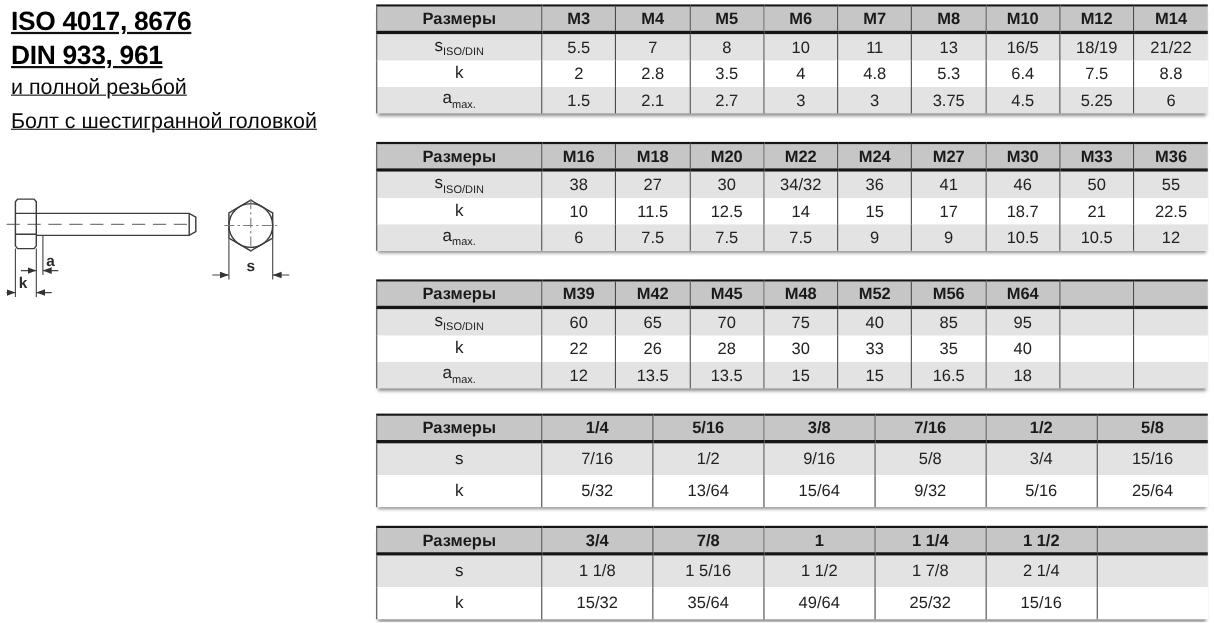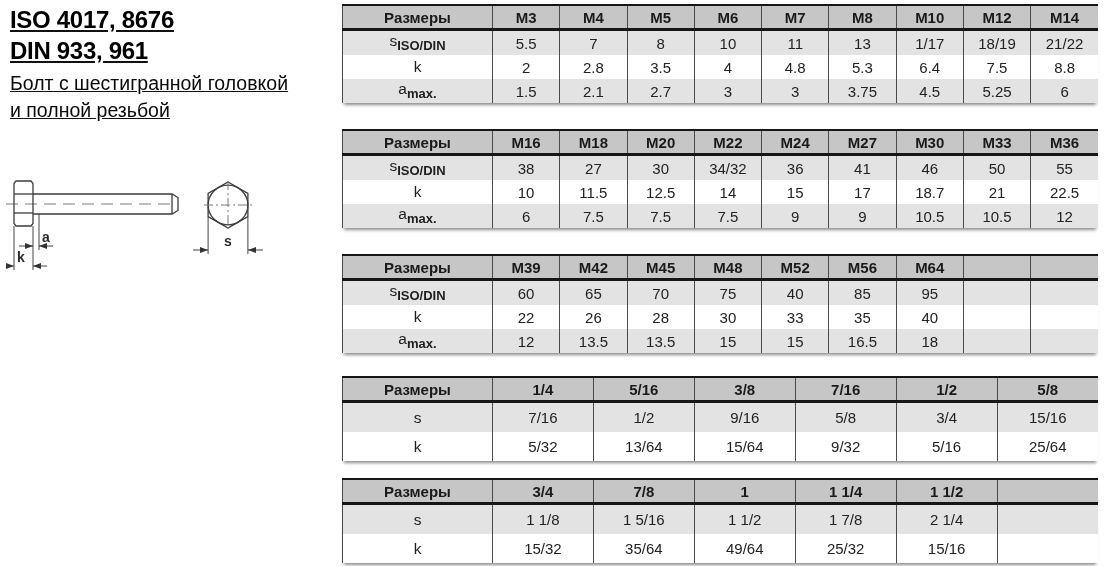--- a/index.html
+++ b/index.html
@@ -30,34 +30,34 @@
   }
   .dim-table thead th{
     background:var(--header-bg);
     border-top:2px solid var(--frame);
     border-bottom:3px solid var(--frame);
     font-weight:700;font-size:15px;height:22px;color:#1a1a1a;
   }
   .dim-table tbody td{font-size:15px;color:#222;height:24px;background:#fff;}
   .dim-table tbody tr.alt td{background:var(--row-alt);}
   .dim-table td.row-label{font-size:15.5px;color:#1d1d1d;}
-  .dim-table td.row-label sub{font-size:13px;letter-spacing:0;font-weight:bold;}
+  .dim-table td.row-label sub{font-size:10px;letter-spacing:0;}
   .dim-table.imperial tbody td{height:29px;}
   svg text{font-family:"Liberation Sans",sans-serif;font-weight:700;font-size:14px;fill:#2b2b2b;}
 </style>
 </head>
 <body>
 
 <div class="page">
 
   <div class="title-block">
     <div class="title-main">ISO 4017, 8676</div>
     <div class="title-main">DIN 933, 961</div>
+    <div class="title-sub">и полной резьбой</div>
     <div class="title-sub first">Болт с шестигранной головкой</div>
-    <div class="title-sub">и полной резьбой</div>
   </div>
 
   <svg class="drawing" width="266" height="122" viewBox="0 0 266 122">
     <defs>
       <marker id="arr" orient="auto" markerUnits="userSpaceOnUse" markerWidth="9" markerHeight="7" refX="8" refY="3">
         <path d="M0,0 L8,3 L0,6 Z" fill="#333"></path>
       </marker>
     </defs>
 
     <g stroke="#3c3c3c" stroke-width="1.3" fill="none">
@@ -131,21 +131,21 @@
           </thead>
           <tbody>
             <tr class="alt">
               <td class="row-label">s<sub>ISO/DIN</sub></td>
               <td>5.5</td>
               <td>7</td>
               <td>8</td>
               <td>10</td>
               <td>11</td>
               <td>13</td>
-              <td>1/17</td>
+              <td>16/5</td>
               <td>18/19</td>
               <td>21/22</td>
             </tr>
             <tr>
               <td class="row-label">k</td>
               <td>2</td>
               <td>2.8</td>
               <td>3.5</td>
               <td>4</td>
               <td>4.8</td>

